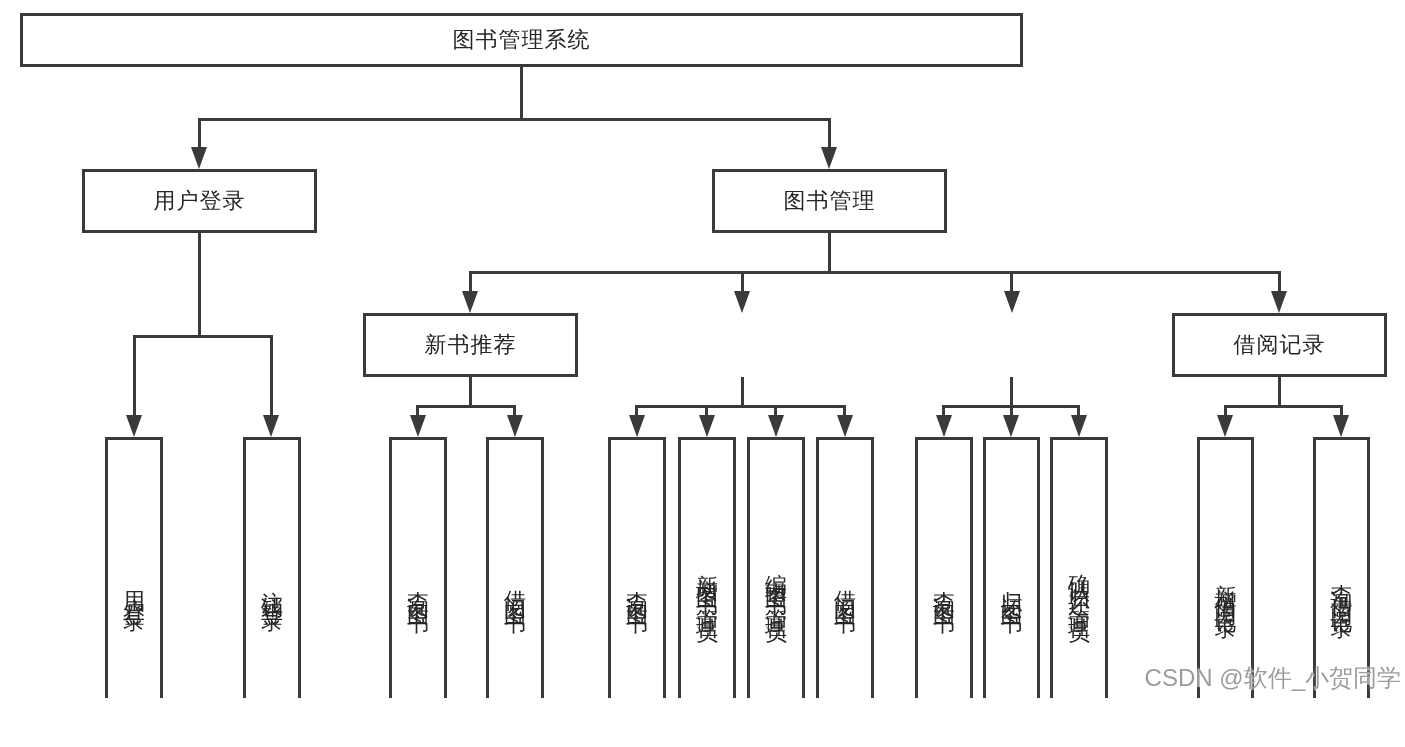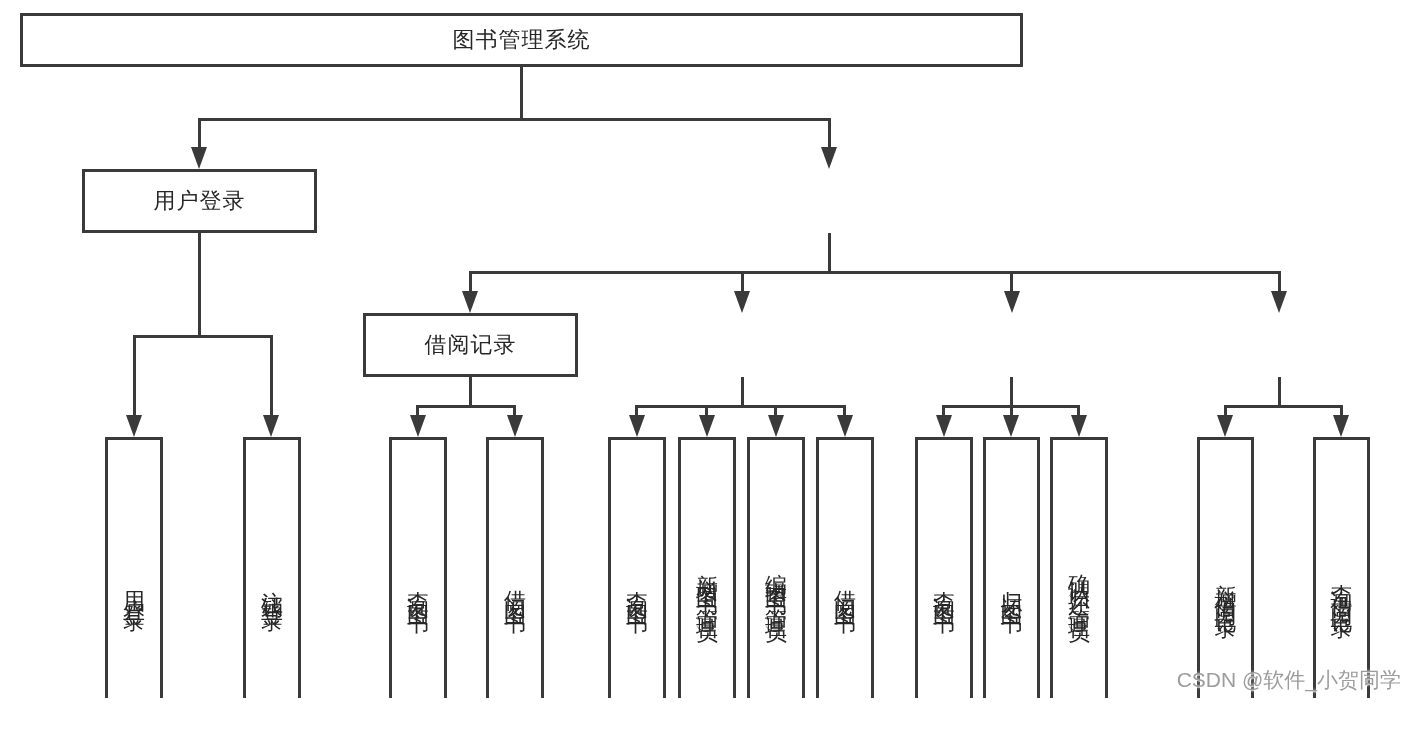--- a/index.html
+++ b/index.html
@@ -26,21 +26,21 @@
   }
   .vline,.hline{position:absolute;background:var(--line);}
   .vline{width:3px;}
   .hline{height:3px;}
   .arrow{
     position:absolute;width:0;height:0;
     border-left:8px solid transparent;border-right:8px solid transparent;
     border-top:22px solid var(--line);
   }
   .watermark{
-    position:absolute;right:4px;bottom:4px;font-size:21px;
+    position:absolute;right:4px;bottom:4px;font-size:24px;
     color:var(--wm);white-space:nowrap;z-index:10;
     text-shadow:0 0 3px rgba(255,255,255,.9),1px 1px 1px rgba(255,255,255,.7);
   }
 </style>
 </head>
 <body>
 
 <div class="stage">
 
   <div class="vline" style="left:520px;top:67px;height:51px"></div>
@@ -102,22 +102,28 @@
   <div class="arrow" style="left:1217px;top:415px"></div>
   <div class="arrow" style="left:1333px;top:415px"></div>
 
   <div class="box hbox" style="left:20px;top:13px;width:1003px;height:54px">
     <span class="lbl">图书管理系统</span>
   </div>
 
   <div class="box hbox" style="left:82px;top:169px;width:235px;height:64px">
     <span class="lbl">用户登录</span>
   </div>
+  <div class="box hbox" style="left:712px;top:169px;width:235px;height:64px">
+    <span class="lbl">图书管理</span>
+  </div>
 
   <div class="box hbox" style="left:363px;top:313px;width:215px;height:64px">
+    <span class="lbl">新书推荐</span>
+  </div>
+  <div class="box hbox" style="left:1172px;top:313px;width:215px;height:64px">
     <span class="lbl">借阅记录</span>
   </div>
 
   <div class="box vbox" style="left:105px;top:437px;width:58px;height:300px">
     <span class="lbl">用户登录</span>
   </div>
   <div class="box vbox" style="left:243px;top:437px;width:58px;height:300px">
     <span class="lbl">注销登录</span>
   </div>
 

